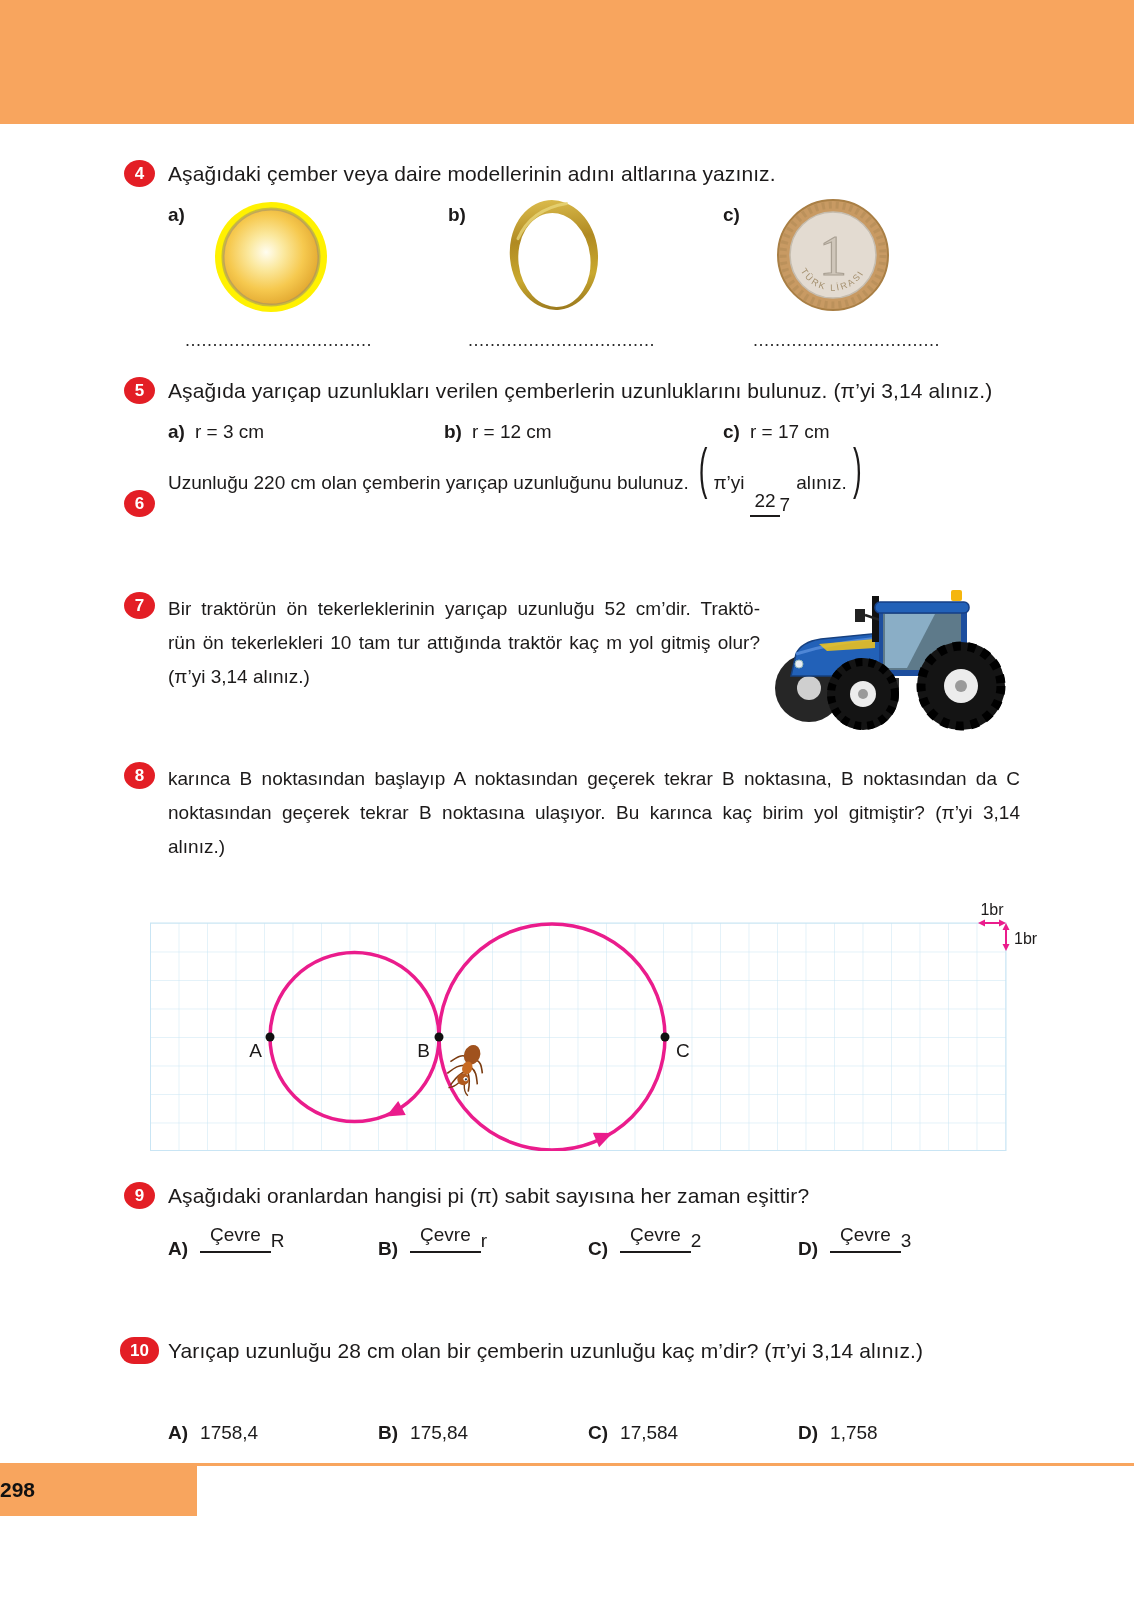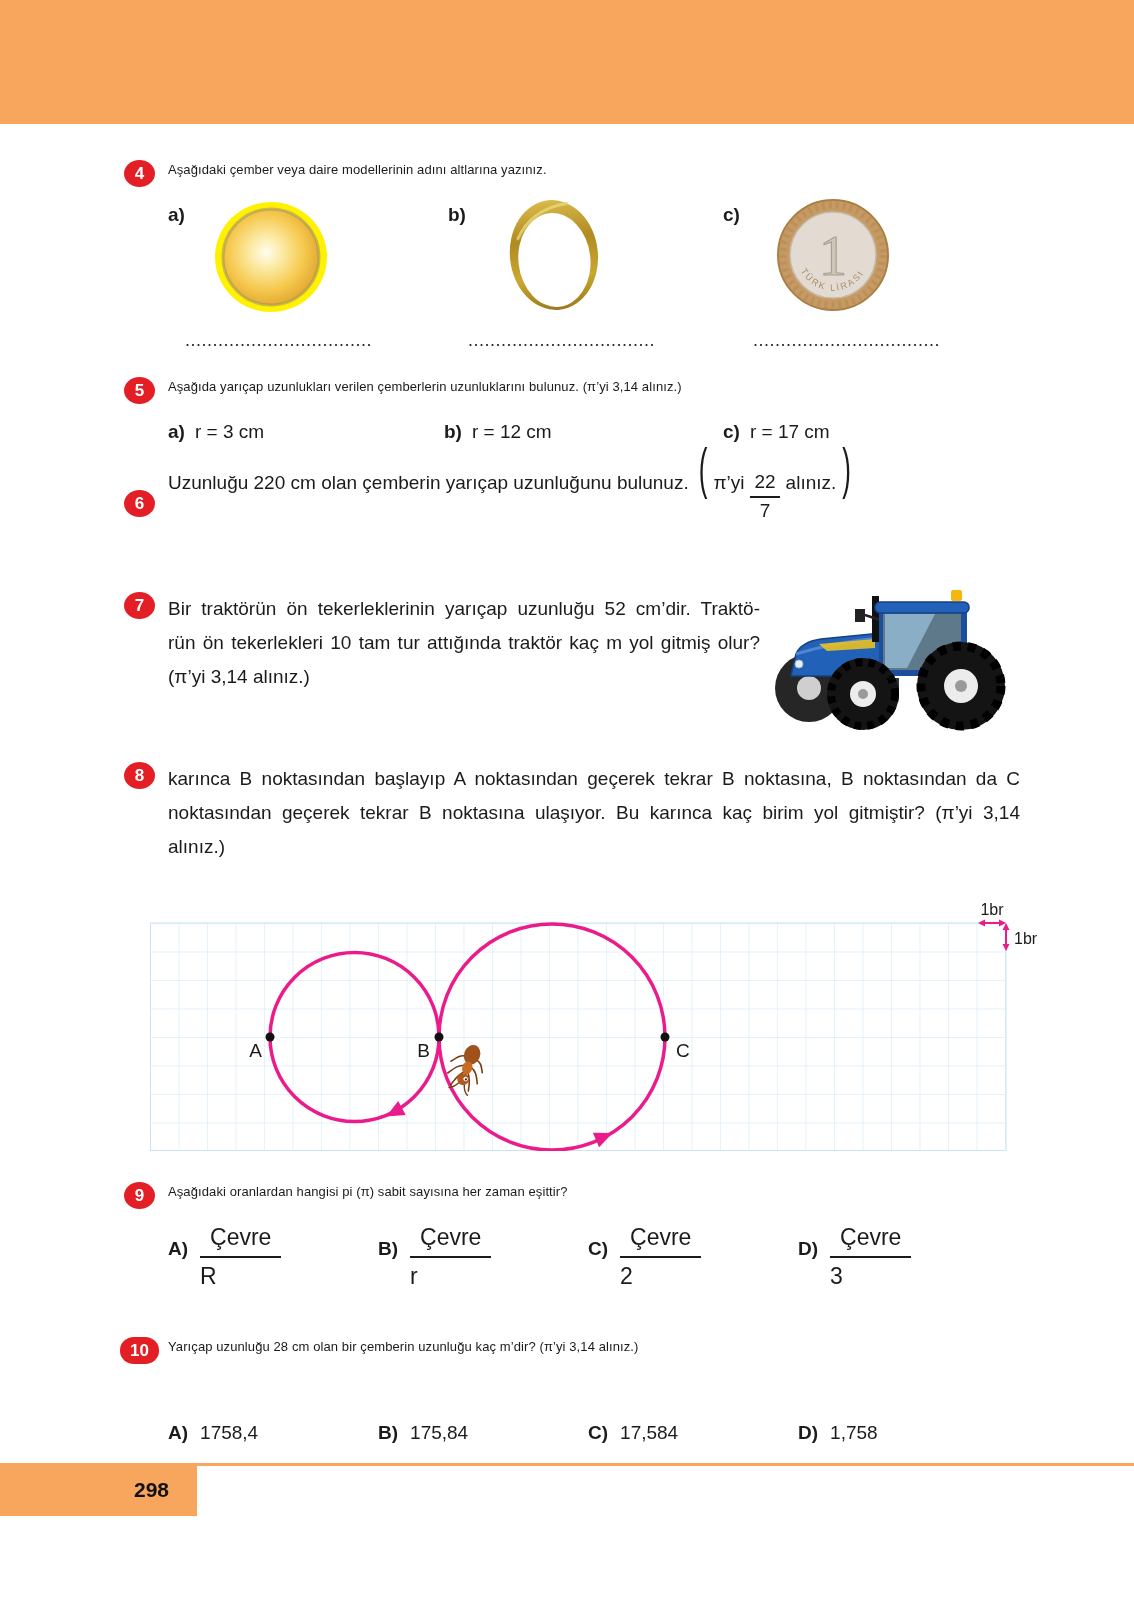--- a/index.html
+++ b/index.html
@@ -3,41 +3,41 @@
 <meta charset="utf-8">
 <style>
   html,body{margin:0;padding:0;background:#ffffff;}
   .page{position:relative;width:1134px;height:1616px;background:#ffffff;overflow:hidden;
         font-family:"Liberation Sans","DejaVu Sans",sans-serif;color:#1c1a1a;}
   .header-band{position:absolute;left:0;top:0;width:1134px;height:124px;background:#F8A55E;}
   .badge{position:absolute;left:124px;top:0;width:31px;height:27px;background:#E31E25;color:#fff;
          border-radius:50%;text-align:center;font-weight:bold;font-size:17px;line-height:27px;}
   .badge.wide{left:120px;width:39px;border-radius:14px/13px;}
   .qblock{position:absolute;left:0;width:1134px;}
-  .qtext{position:absolute;left:168px;top:2px;font-size:13px;letter-spacing:.1px;}
+  .qtext{position:absolute;left:168px;top:2px;font-size:21px;letter-spacing:.1px;}
   .qline{font-size:19px;line-height:34px;white-space:nowrap;}
   .qline.just{text-align:justify;text-align-last:justify;white-space:normal;}
   .itemlabel{font-weight:bold;font-size:19px;margin-right:10px;}
   .itemvalue{font-size:19px;}
   .dots{font-size:18px;letter-spacing:.5px;color:#2a2a2a;}
   .abs{position:absolute;}
   .flexrow{display:flex;}
   .paren{display:inline-block;transform:scaleY(2.15);font-size:26px;font-weight:300;color:#1c1a1a;}
-  .mfrac{display:inline-flex;flex-direction:column;align-items:center;font-size:19px;line-height:1.1;margin:0 6px;}
+  .mfrac{display:inline-flex;flex-direction:row;align-items:center;font-size:19px;line-height:1.1;margin:0 6px;}
   .mfrac .num{padding:0 4px 3px;border-bottom:2px solid #1c1a1a;}
   .mfrac .den{padding-top:3px;}
   .opt{position:absolute;display:flex;align-items:flex-start;gap:12px;}
   .optlabel{font-weight:bold;font-size:19px;padding-top:14px;}
   .optlabel.flat{padding-top:0;}
-  .frac{display:flex;flex-direction:column;font-size:23px;}
+  .frac{display:flex;flex-direction:row;align-items:center;font-size:19px;}
   .frac .num{padding:0 10px 5px;border-bottom:2px solid #1c1a1a;}
   .frac .den{padding-top:5px;}
   .footer-line{position:absolute;left:0;top:1463px;width:1134px;height:3px;background:#F8A55E;}
   .page-tab{position:absolute;left:0;top:1463px;width:197px;height:53px;background:#F8A55E;
-            text-align:right;font-weight:bold;font-size:21px;line-height:53px;padding-right:0;}
+            font-weight:bold;font-size:21px;line-height:53px;padding-right:0;}
   .page-tab span{margin-right:28px;color:#111;}
 </style>
 </head>
 <body>
 
 <div class="page">
 
   <div class="header-band"></div>
 
   <div class="qblock" style="top:160px">

